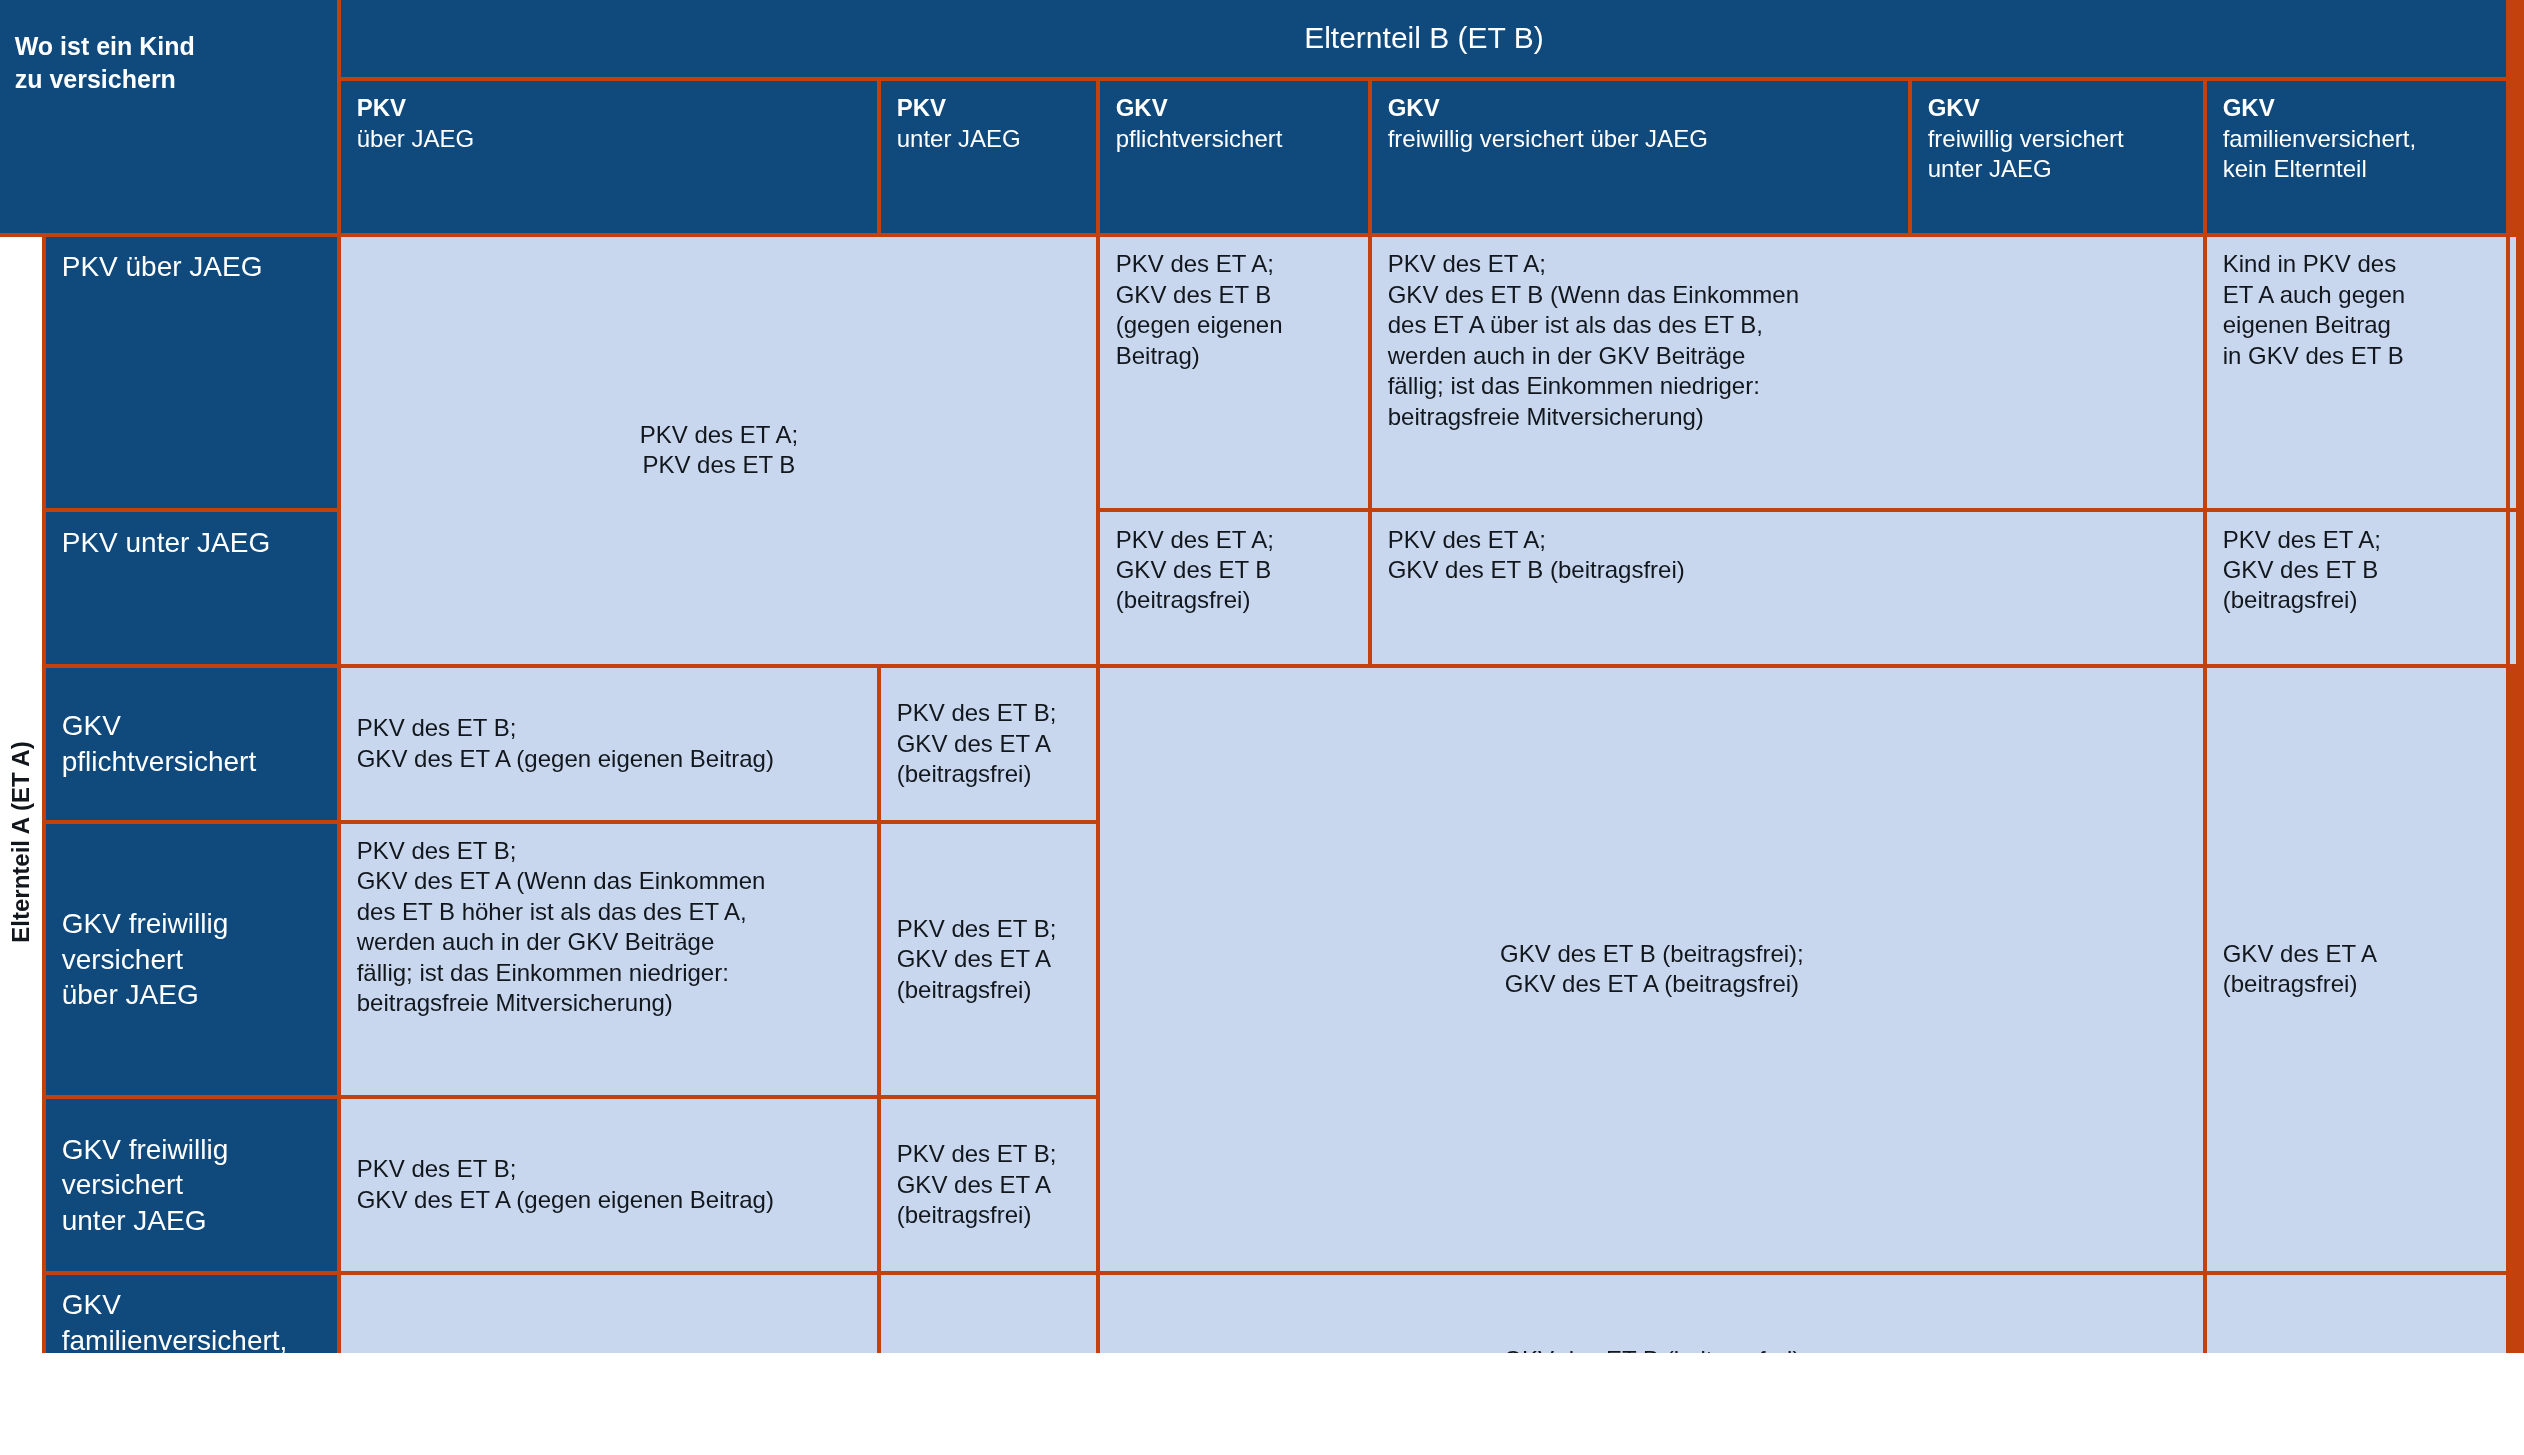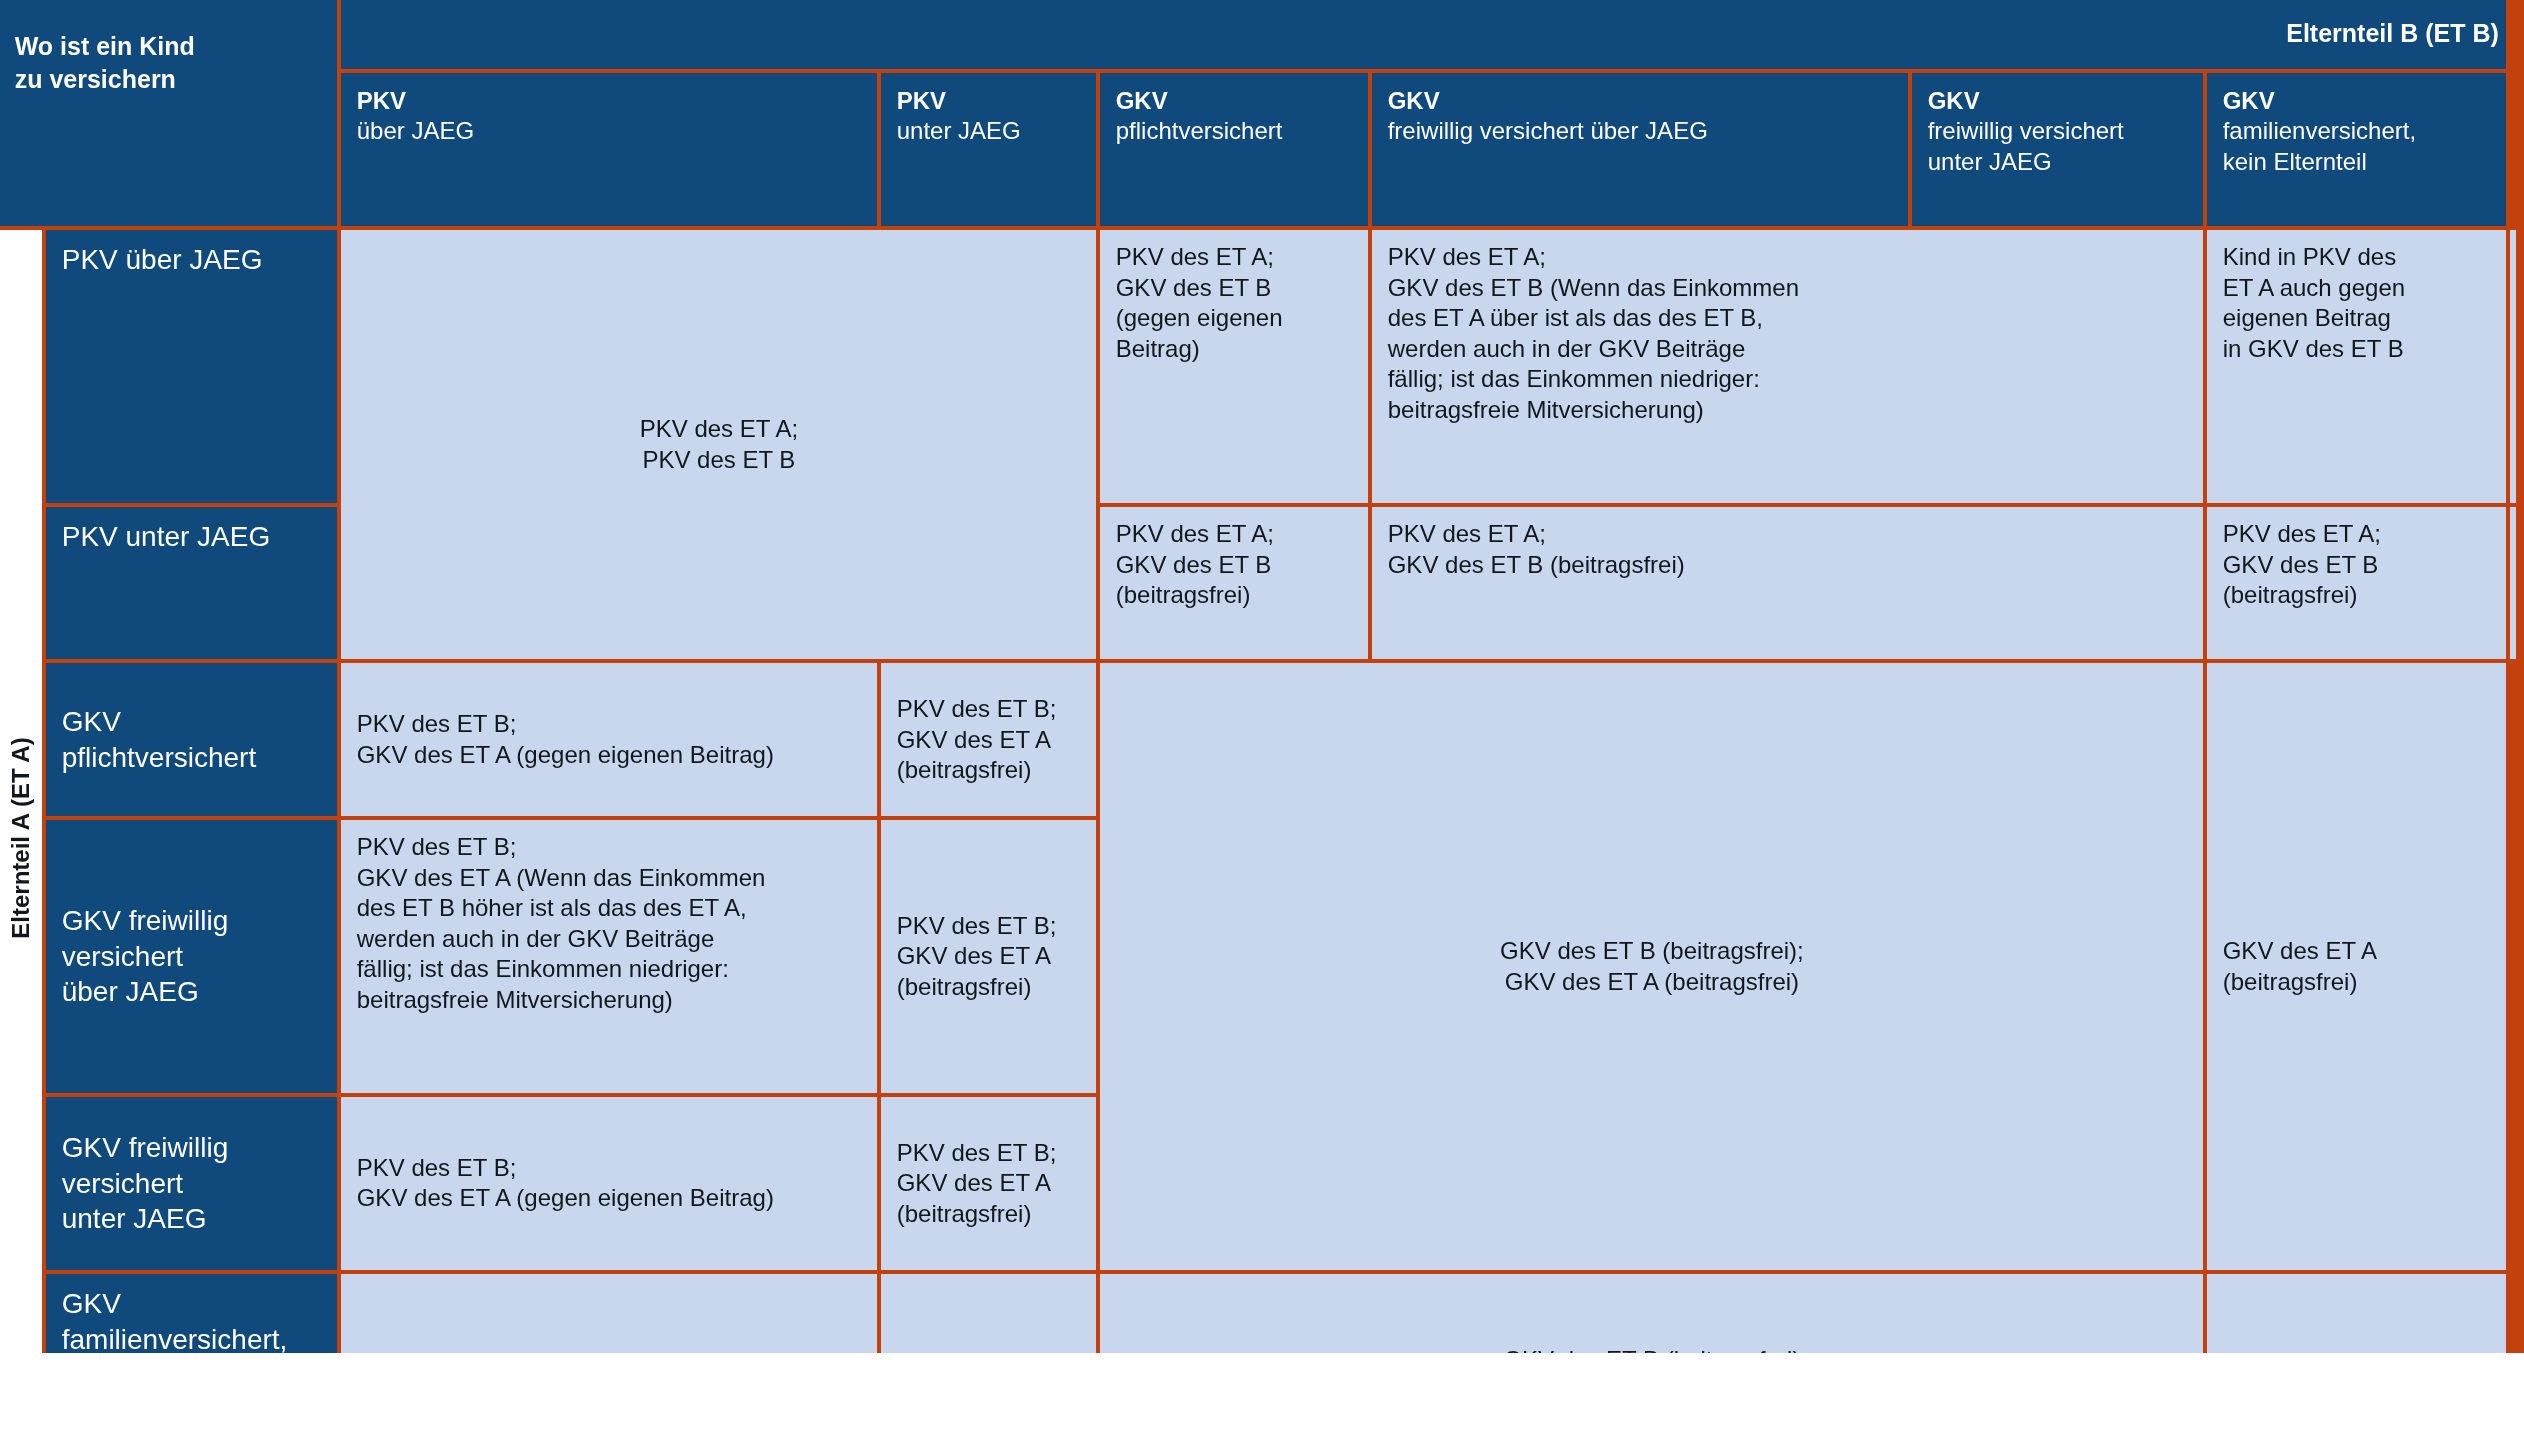--- a/index.html
+++ b/index.html
@@ -43,23 +43,23 @@
     background: #c8d7ee;
   }
   .center {
     text-align: center;
   }
   .vmid { vertical-align: middle; }
   .bold { font-weight: normal; }
   .hdr .line1 { font-weight: bold; display: block; }
   .hdr .line2 { display: block; font-weight: normal; }
   .top-title {
-    text-align: right;
-    font-weight: bold;
-    font-size: 25px;
+    text-align: center;
+    font-weight: normal;
+    font-size: 30px;
     vertical-align: middle;
     padding: 10.7px 7.7px;
   }
   .corner {
     font-weight: bold;
     font-size: 25px;
     line-height: 1.3;
     vertical-align: top;
     padding-top: 31px;
   }

